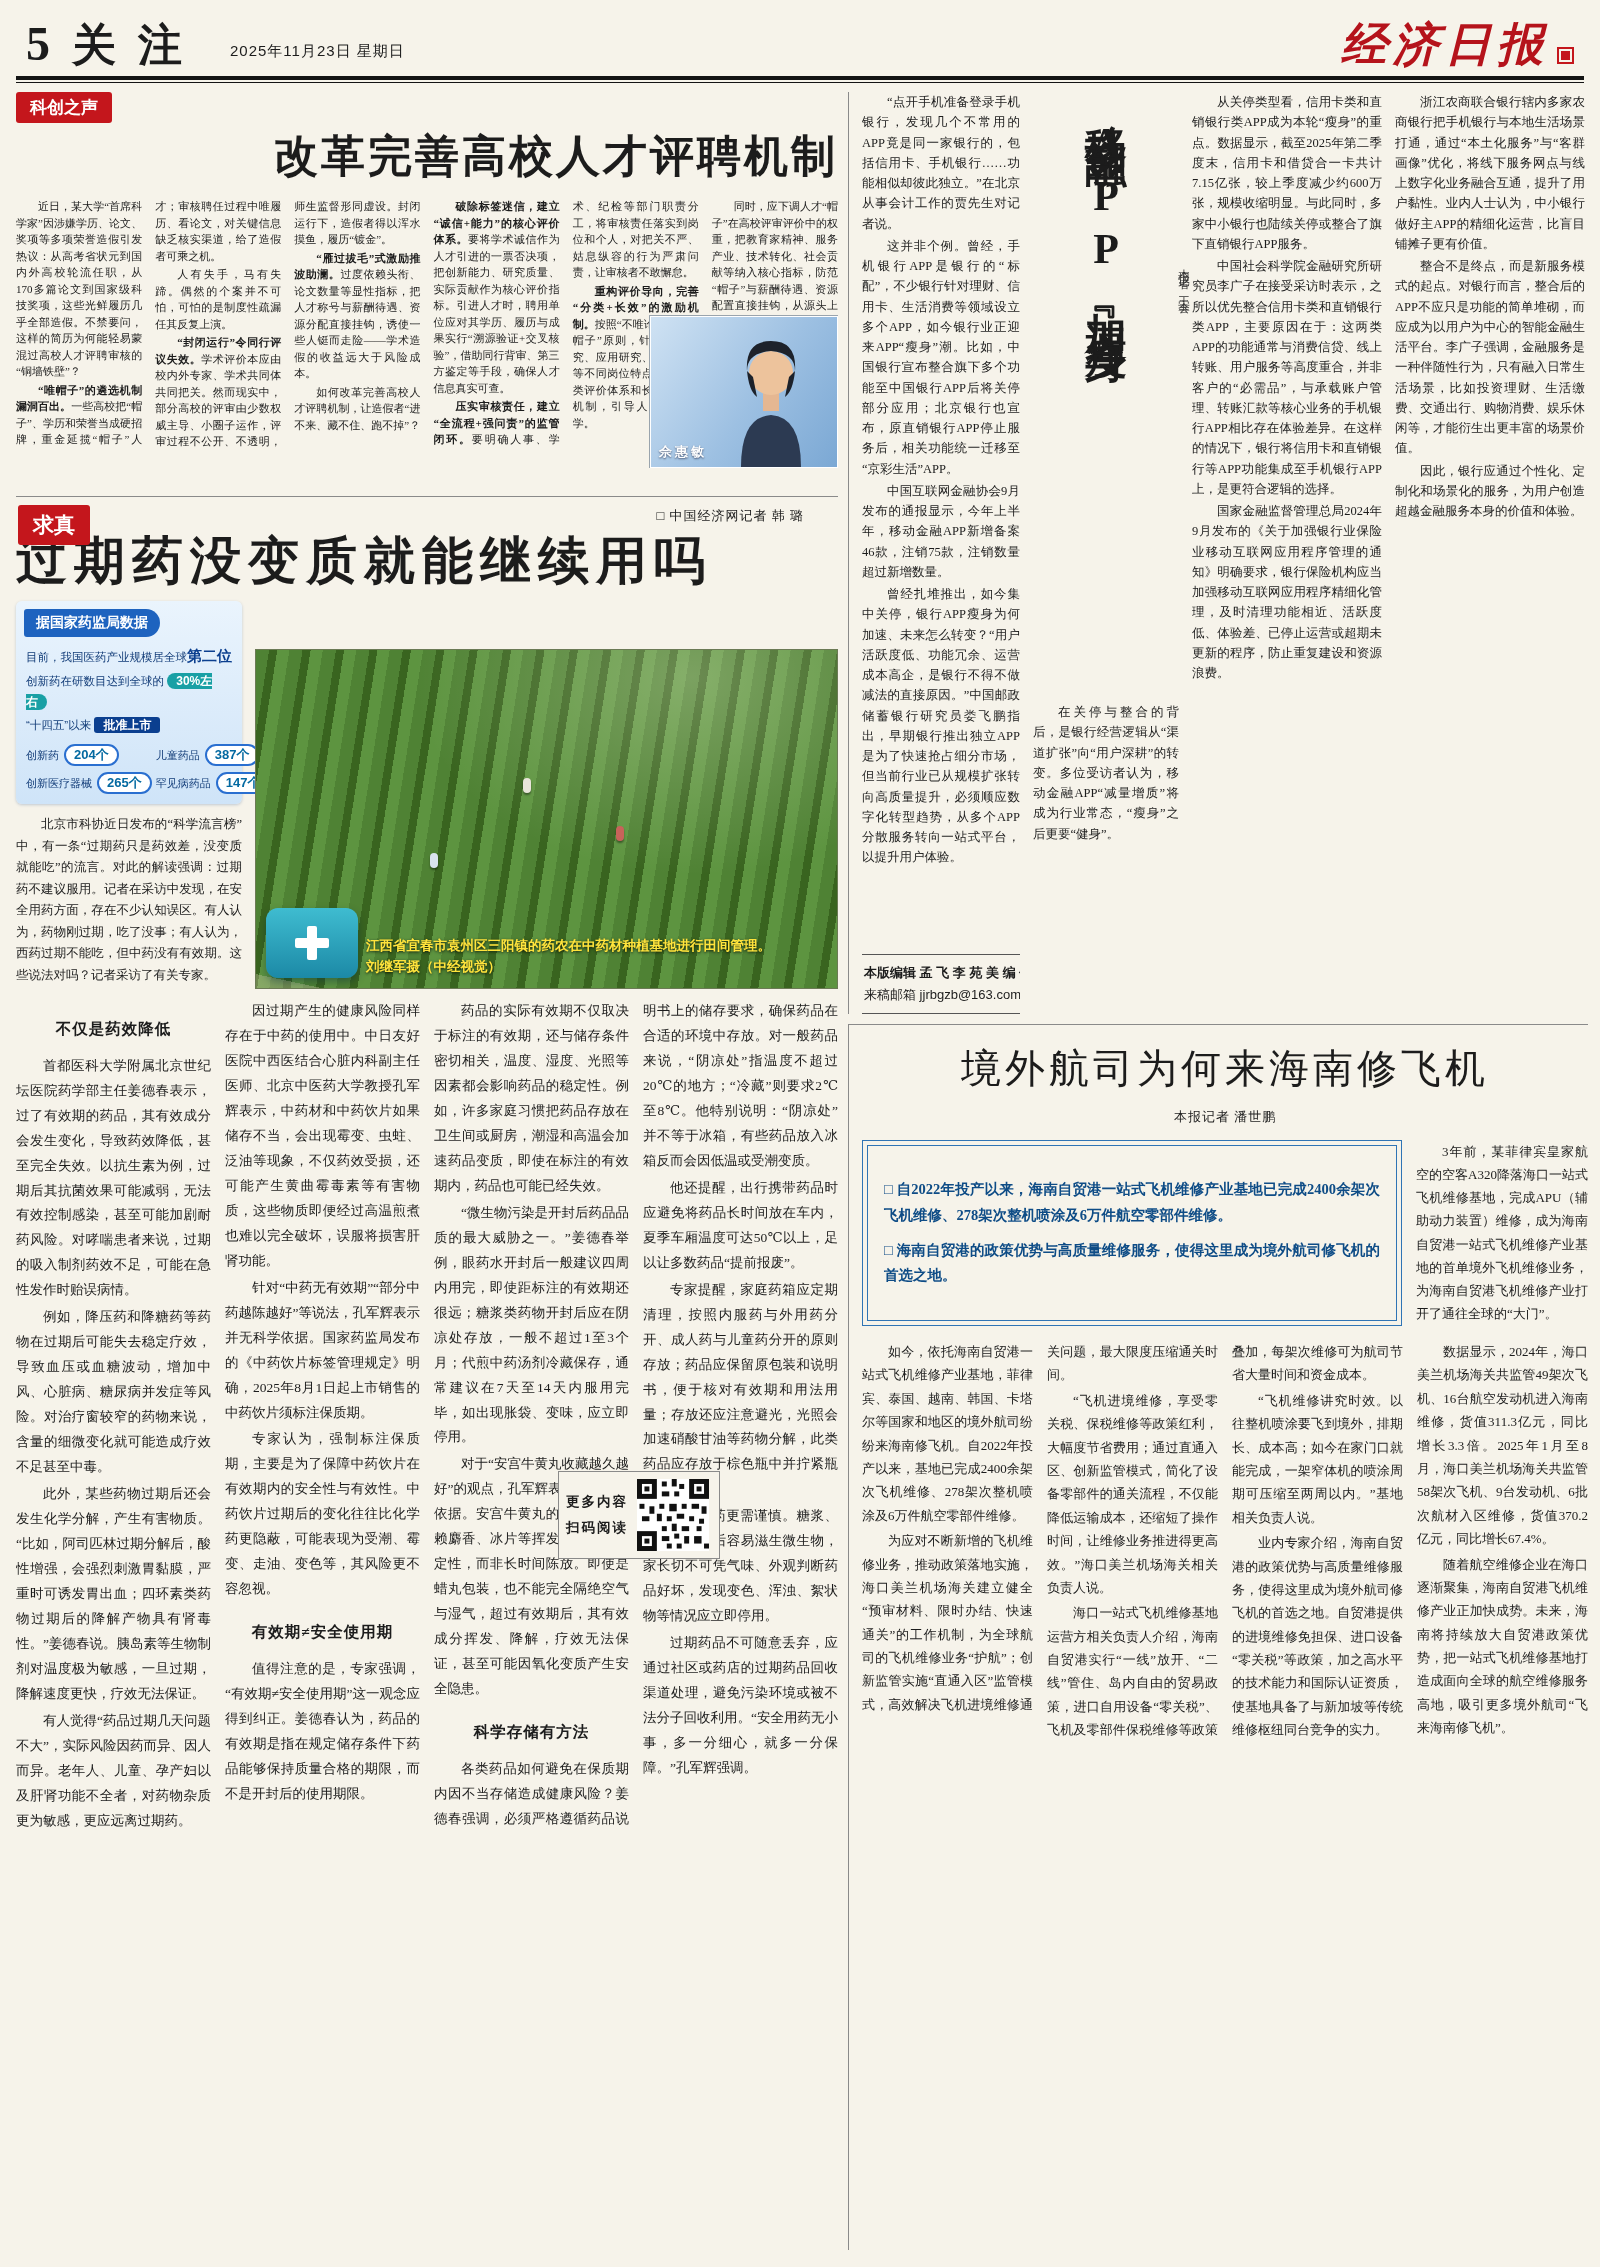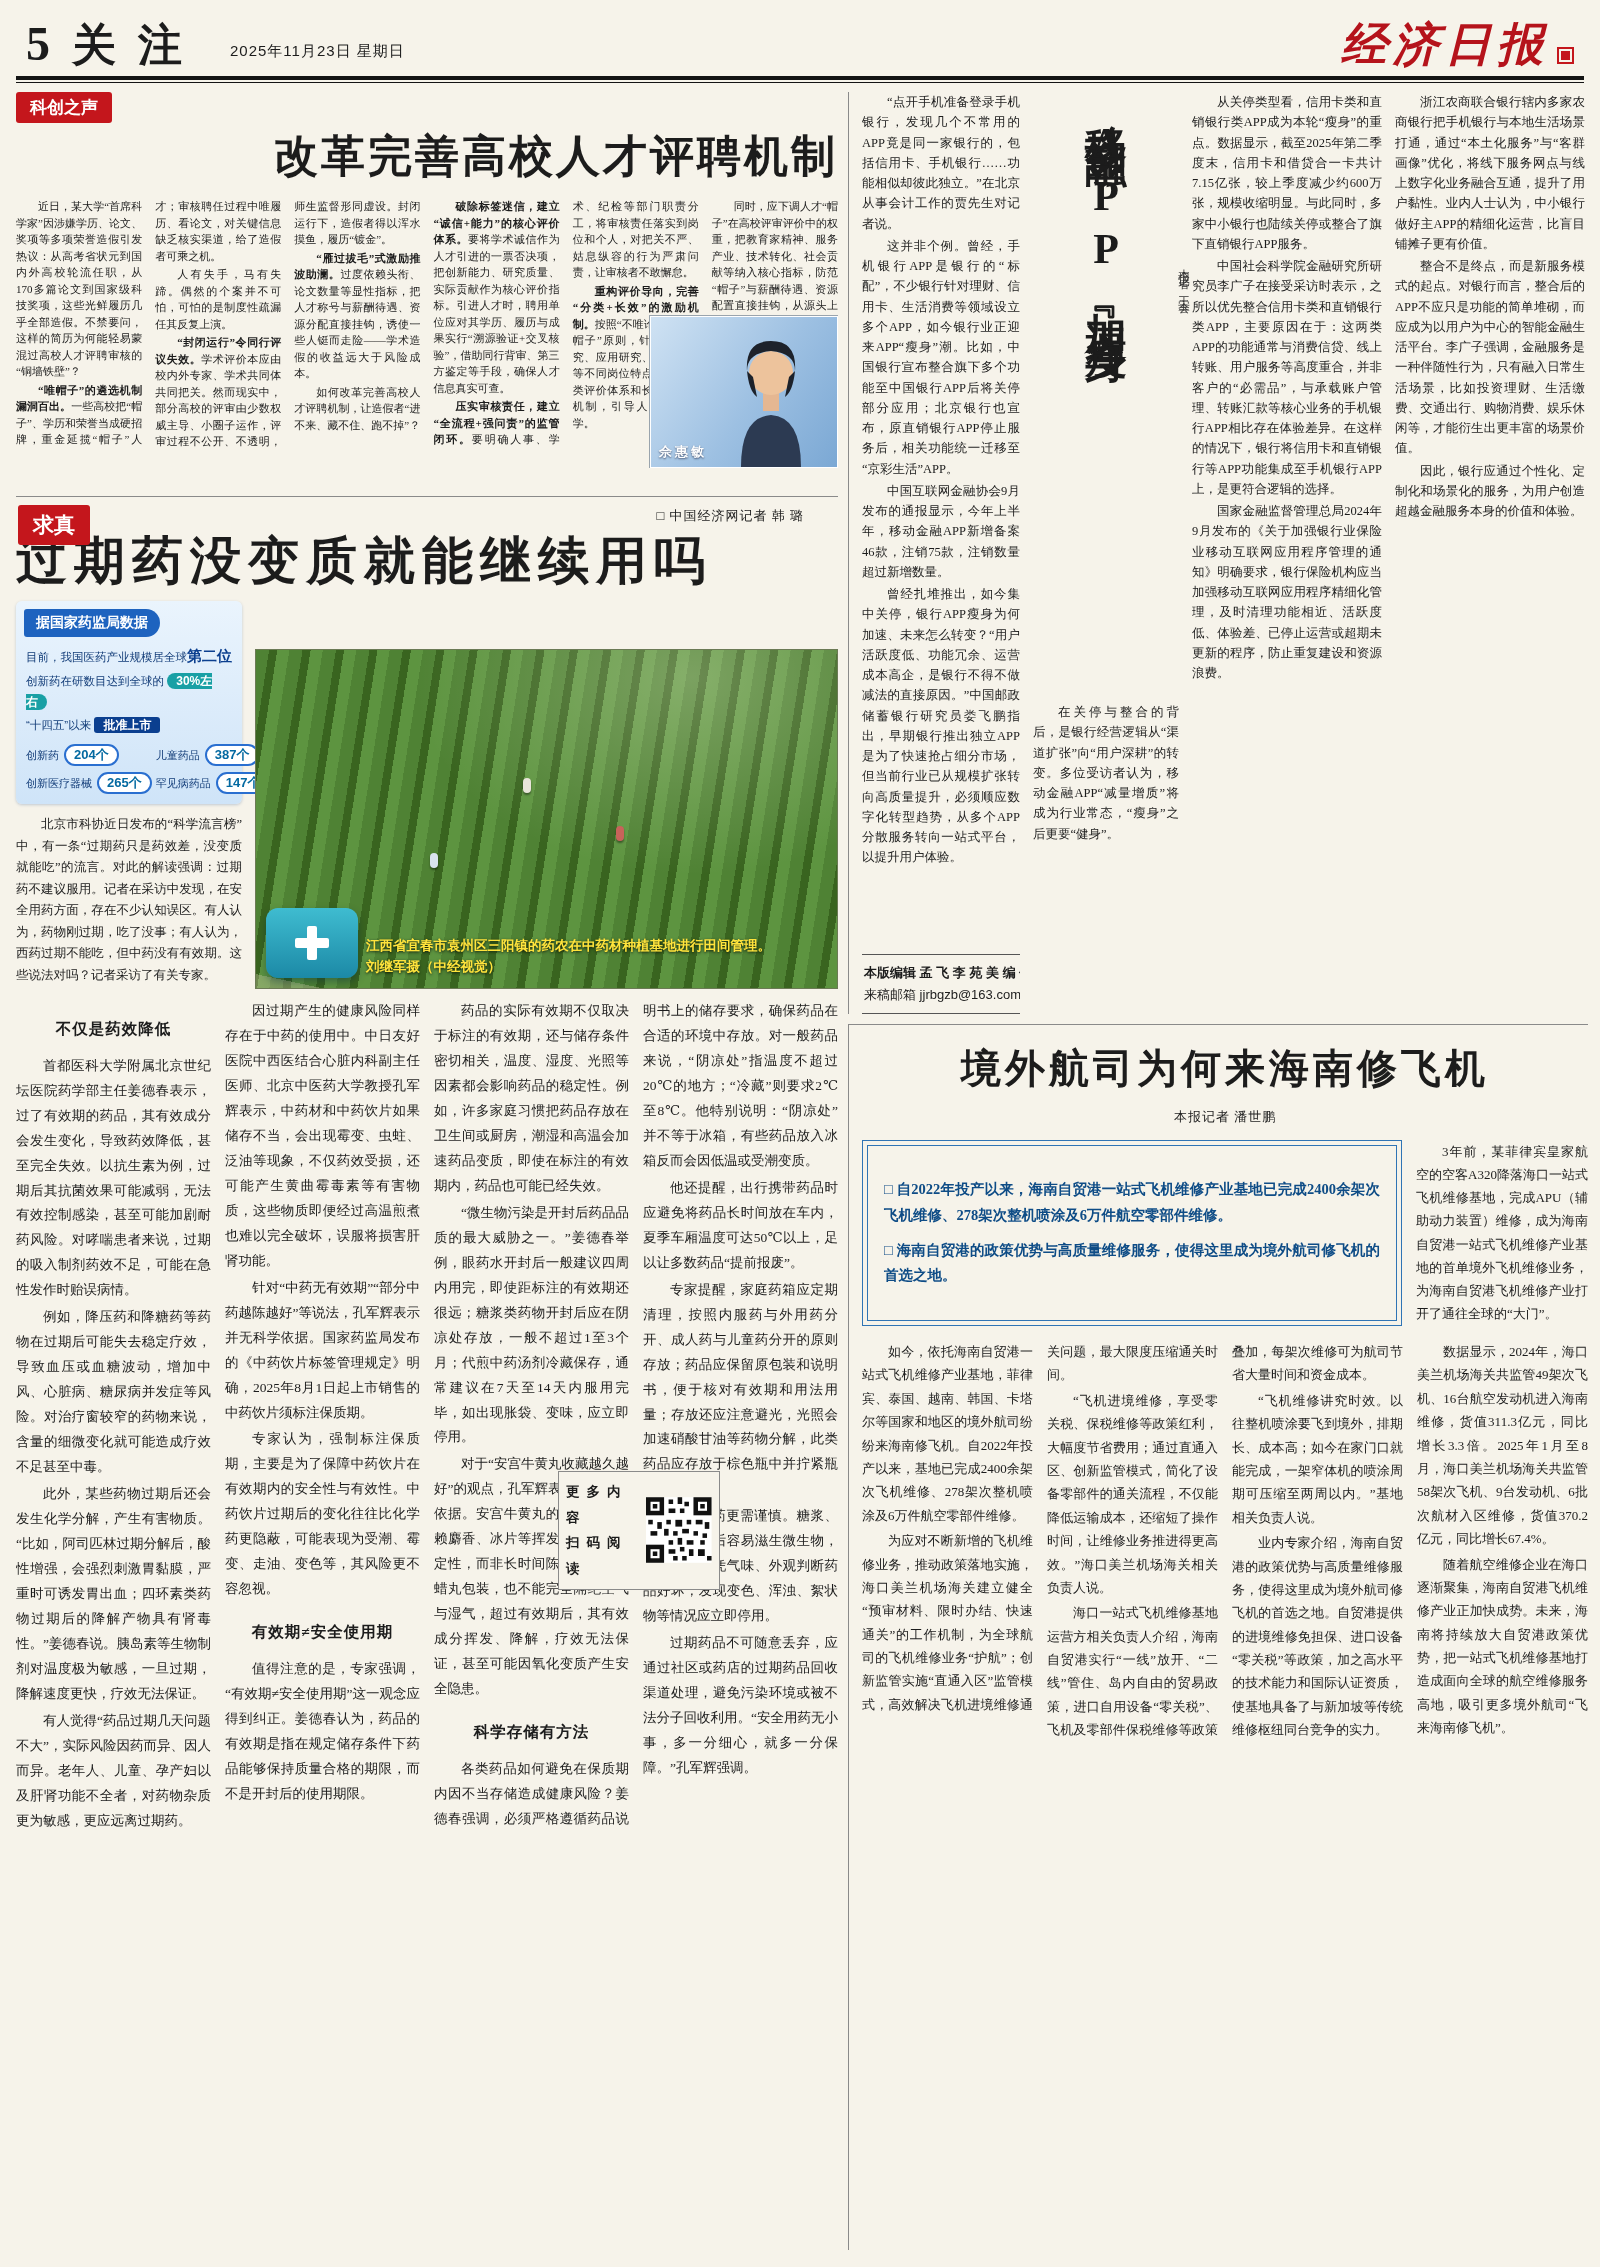--- a/index.html
+++ b/index.html
@@ -76,26 +76,26 @@
   .farmer { position:absolute; width:8px; height:15px; border-radius:4px; box-shadow:0 2px 2px rgba(0,0,0,.4); }
   .farmer.f1 { left:46%; top:38%; background:#e9e5da; }
   .farmer.f2 { left:62%; top:52%; background:#c8635a; }
   .farmer.f3 { left:30%; top:60%; background:#d9e3ee; }
   .medkit { position:absolute; left:10px; bottom:10px; width:92px; height:70px; background:linear-gradient(#3fbcd0,#1c89a6); border-radius:12px; box-shadow:0 4px 8px rgba(0,40,60,.4); }
   .medkit::before { content:""; position:absolute; left:calc(50% - 5px); top:calc(50% - 17px); width:10px; height:34px; background:#fff; border-radius:2px; }
   .medkit::after { content:""; position:absolute; left:calc(50% - 17px); top:calc(50% - 5px); width:34px; height:10px; background:#fff; border-radius:2px; }
   .photo-caption { position:absolute; left:110px; bottom:10px; right:14px; color:#ffe43c; font-weight:bold; font-size:13.5px; line-height:1.6; text-shadow:0 1px 3px rgba(0,0,0,.85); }
   .med-cols { position:relative; margin-top:10px; height:1252px; column-count:4; column-gap:14px; font-size:13.5px; line-height:1.85; text-align:justify; overflow:hidden; }
   .med-sub { text-align:center; font-weight:900; font-size:15.5px; margin:16px 0 10px; break-inside:avoid; letter-spacing:1px; }
-  .qr-block { position:absolute; left:542px; top:472px; width:162px; background:#f6f3ea; border:1px solid #8a8a8a; padding:7px; display:flex; gap:24px; align-items:center; z-index:4; }
+  .qr-block { position:absolute; left:542px; top:472px; width:162px; background:#f6f3ea; border:1px solid #8a8a8a; padding:7px; display:flex; gap:9px; align-items:center; z-index:4; }
   .qr-labels { font-size:13.5px; font-weight:bold; line-height:1.9; letter-spacing:2px; }
 
   
   .aviation-zone { position:absolute; left:848px; top:1024px; width:740px; height:1226px; border-left:1px solid #8a8a8a; border-top:1px solid #8a8a8a; padding:16px 0 0 13px; }
-  .av-headline { text-align:center; font-size:40px; font-weight:700; letter-spacing:4px; }
+  .av-headline { text-align:center; font-size:40px; font-weight:400; letter-spacing:4px; }
   .av-byline { text-align:center; font-size:13px; margin:12px 0 14px; letter-spacing:1px; }
   .av-top { display:flex; gap:14px; height:186px; }
   .av-box { width:540px; border:1px solid #2f74b5; padding:4px; }
   .av-box-inner { border:1px solid #2f74b5; height:100%; padding:12px 16px; display:flex; flex-direction:column; justify-content:center; gap:10px; }
   .av-box-item { font-size:14.5px; font-weight:bold; color:#0e4c86; line-height:1.75; text-align:justify; }
   .av-lead { flex:1; font-size:13px; line-height:1.78; text-align:justify; overflow:hidden; }
   .av-cols { margin-top:14px; height:926px; column-count:4; column-gap:14px; font-size:13px; line-height:1.8; text-align:justify; overflow:hidden; }
 </style>
 </head>
 <body>

